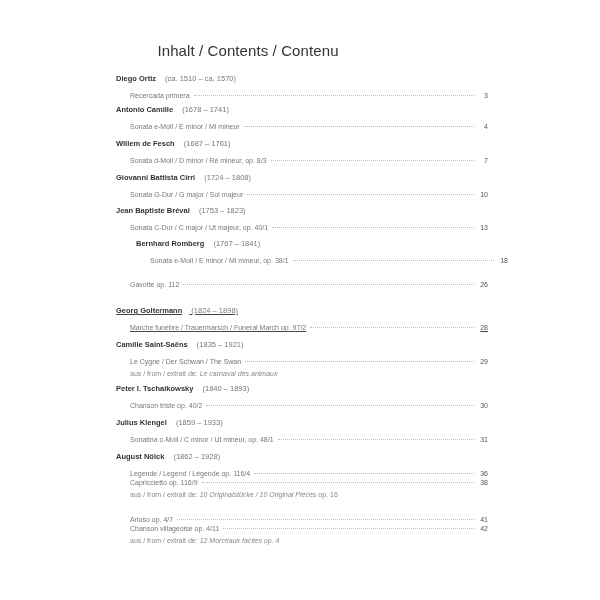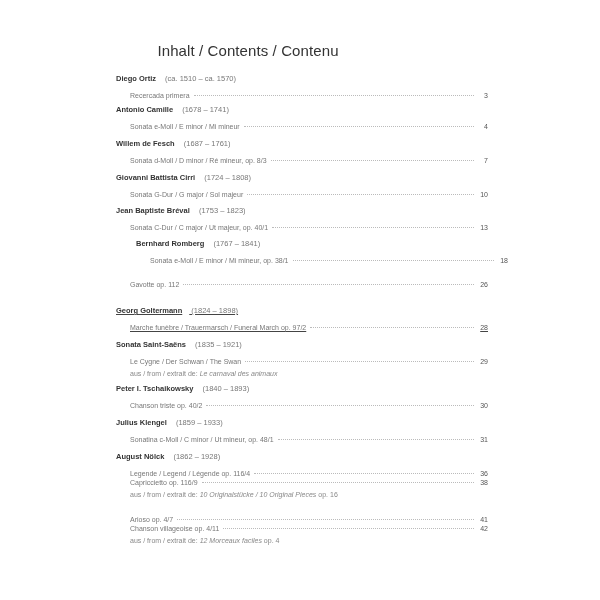--- a/index.html
+++ b/index.html
@@ -112,21 +112,21 @@
     <div class="composer"><span class="name">Georg Goltermann</span><span class="dates"> (1824 – 1898)</span></div>
     <div class="works">
       <div class="work">
         <span class="wtitle">Marche funèbre / Trauermarsch / Funeral March op. 97/2</span>
         <span class="leader"></span>
         <span class="page">28</span>
       </div>
     </div>
   </div>
 <div class="entry" style="position: absolute; top: 340px; left: 116px; width: 372px;">
-    <div class="composer"><span class="name">Sonata Saint-Saëns</span><span class="dates"> (1835 – 1921)</span></div>
+    <div class="composer"><span class="name">Camille Saint-Saëns</span><span class="dates"> (1835 – 1921)</span></div>
     <div class="works">
       <div class="work">
         <span class="wtitle">Le Cygne / Der Schwan / The Swan</span>
         <span class="leader"></span>
         <span class="page">29</span>
       </div>
       <div class="source">aus / from / extrait de: <i>Le carnaval des animaux</i></div>
     </div>
   </div>
 <div class="entry" style="position: absolute; top: 384px; left: 116px; width: 372px;">

